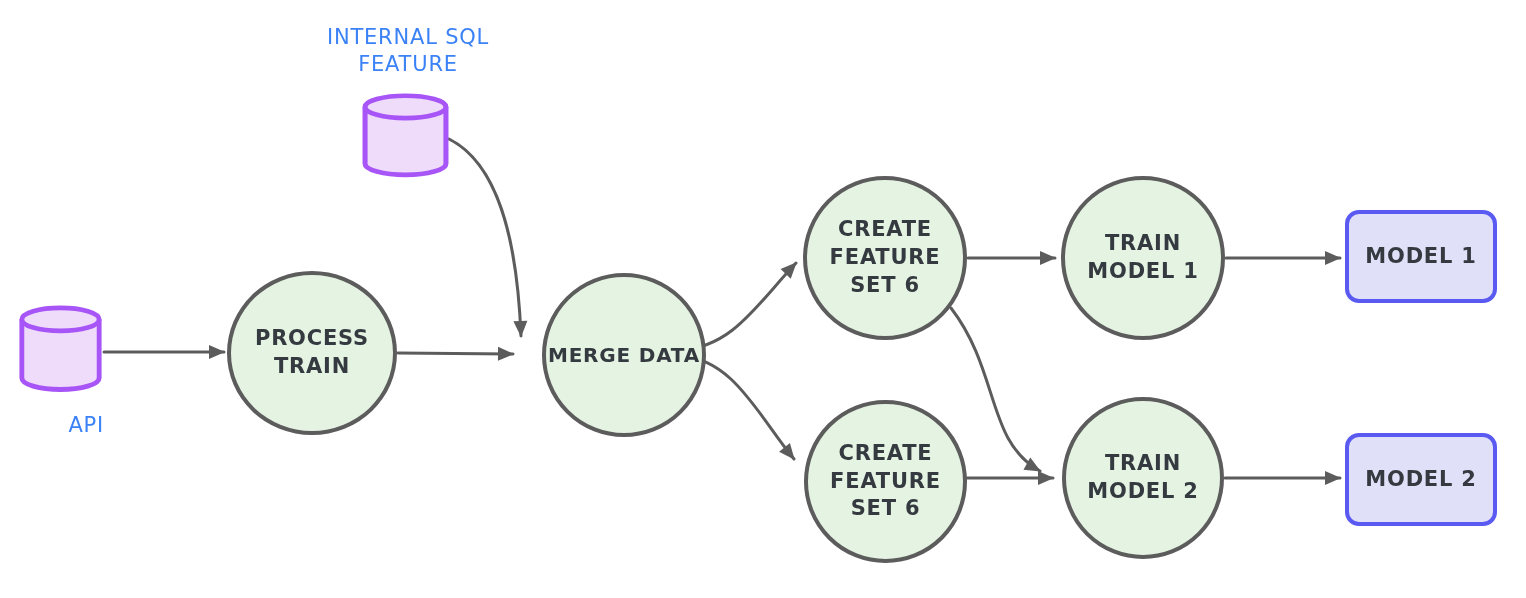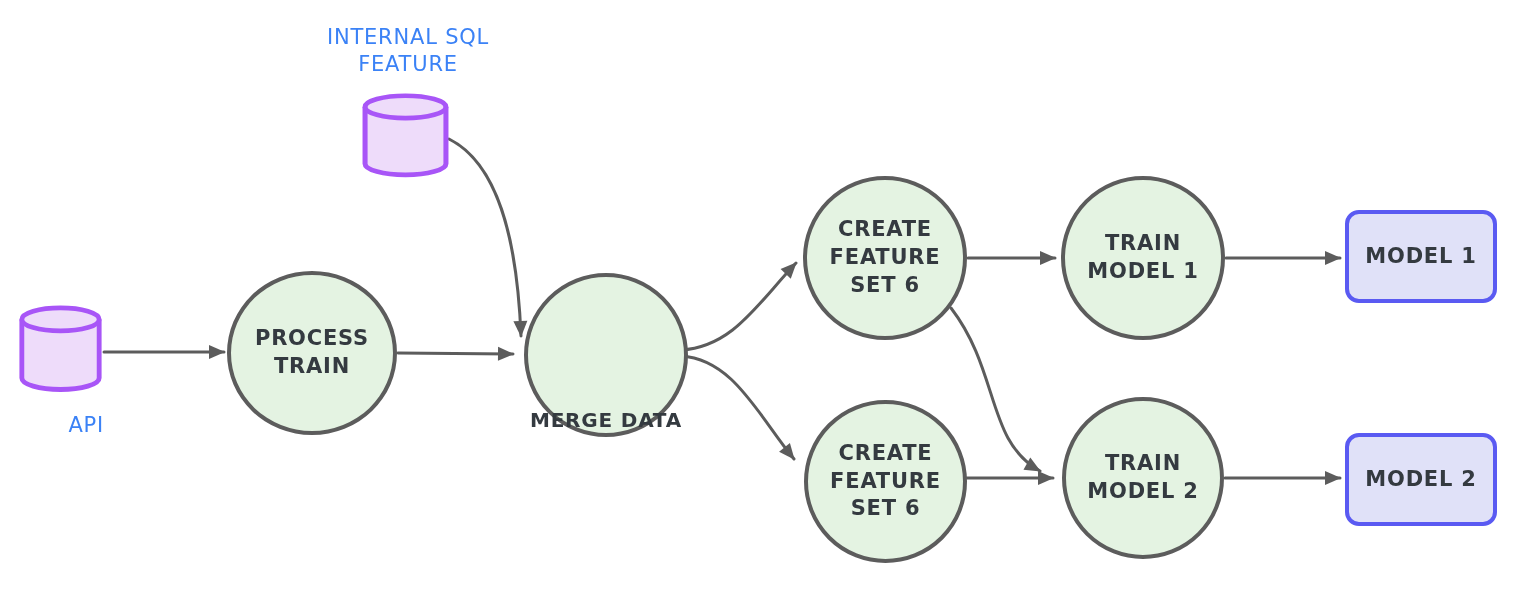--- a/index.html
+++ b/index.html
@@ -37,21 +37,21 @@
     position:absolute;
     text-align:center;
     font-weight:400;
     color:#3b82f6;
     letter-spacing:0.8px;
     line-height:1.3;
     font-size:21px;
   }
   
   #process-data{left:227px;top:271px;width:170px;height:164px;border-radius:50%;}
-  #merge-data{left:524px;top:273px;width:164px;height:164px;align-items:flex-end;}
+  #merge-data{left:542px;top:273px;width:164px;height:164px;}
   #create-feature-set-1{left:803px;top:176px;width:164px;height:164px;}
   #create-feature-set-2{left:804px;top:400px;width:163px;height:163px;}
   #train-model-1{left:1061px;top:176px;width:164px;height:164px;}
   #train-model-2{left:1062px;top:397px;width:162px;height:162px;}
   #model-1{left:1345px;top:210px;width:152px;height:93px;}
   #model-2{left:1345px;top:433px;width:152px;height:93px;}
 </style>
 </head>
 <body>
 

